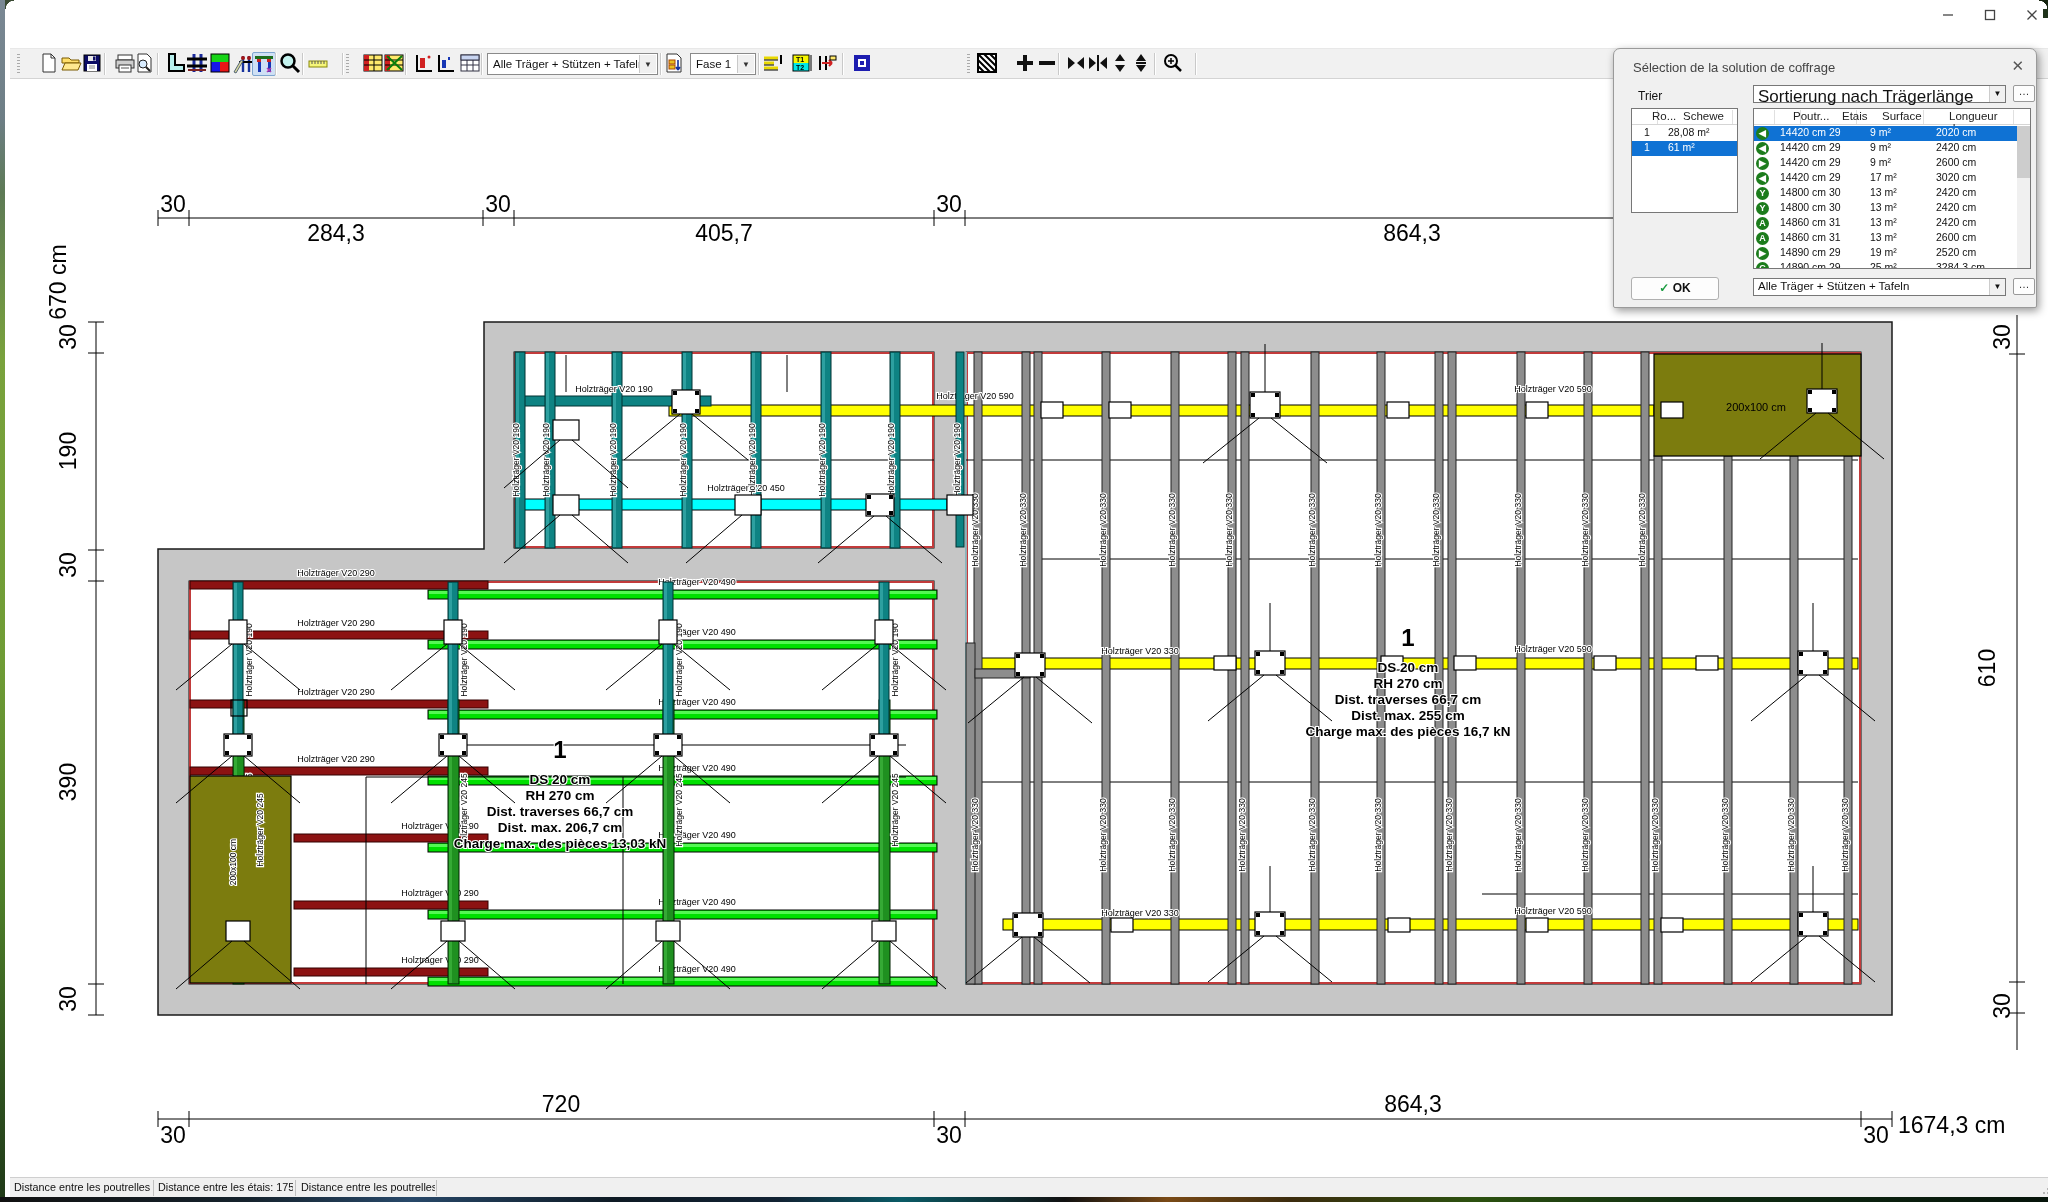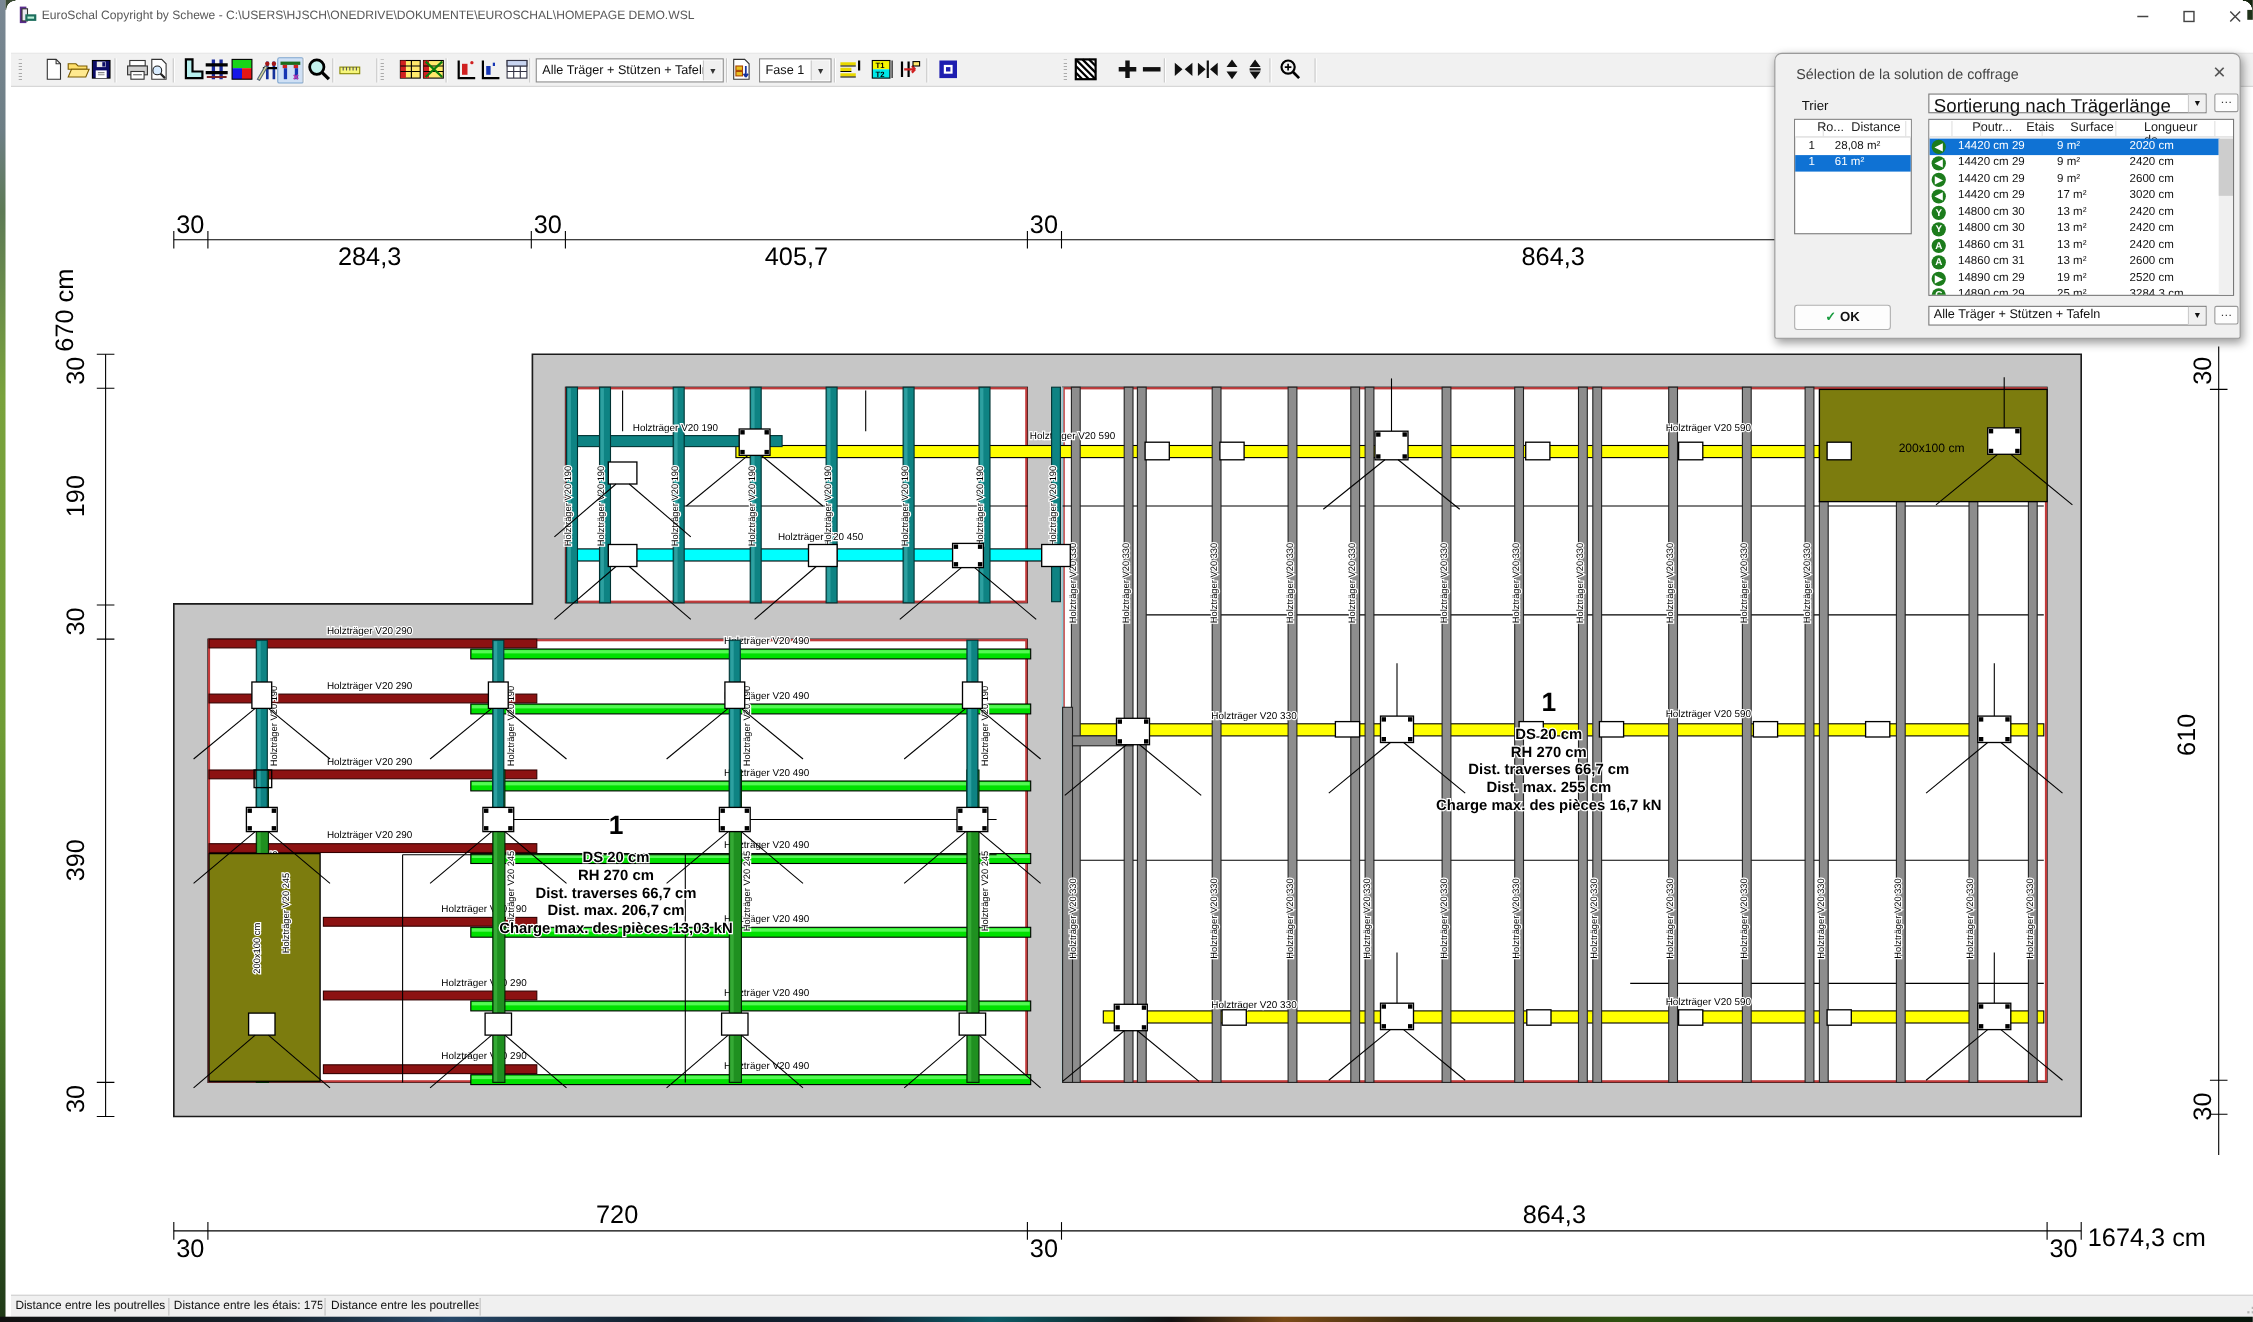--- a/index.html
+++ b/index.html
@@ -418,29 +418,20 @@
           <line x1="878" y1="941.0" x2="822" y2="989" stroke="#000" stroke-width="1"></line>
           <line x1="890" y1="941.0" x2="946" y2="989" stroke="#000" stroke-width="1"></line>
           <text x="560" y="758" text-anchor="middle" style="font-family:&quot;Liberation Sans&quot;,sans-serif;font-size:24px;font-weight:bold;" paint-order="stroke fill" stroke="#fff" stroke-width="2.2">1</text>
           <text x="560" y="784" text-anchor="middle" style="font-family:&quot;Liberation Sans&quot;,sans-serif;font-size:13.5px;font-weight:bold;" paint-order="stroke fill" stroke="#fff" stroke-width="2.2">DS 20 cm</text>
           <text x="560" y="800" text-anchor="middle" style="font-family:&quot;Liberation Sans&quot;,sans-serif;font-size:13.5px;font-weight:bold;" paint-order="stroke fill" stroke="#fff" stroke-width="2.2">RH 270 cm</text>
           <text x="560" y="816" text-anchor="middle" style="font-family:&quot;Liberation Sans&quot;,sans-serif;font-size:13.5px;font-weight:bold;" paint-order="stroke fill" stroke="#fff" stroke-width="2.2">Dist. traverses 66,7 cm</text>
           <text x="560" y="832" text-anchor="middle" style="font-family:&quot;Liberation Sans&quot;,sans-serif;font-size:13.5px;font-weight:bold;" paint-order="stroke fill" stroke="#fff" stroke-width="2.2">Dist. max.  206,7 cm</text>
           <text x="560" y="848" text-anchor="middle" style="font-family:&quot;Liberation Sans&quot;,sans-serif;font-size:13.5px;font-weight:bold;" paint-order="stroke fill" stroke="#fff" stroke-width="2.2">Charge max. des pièces 13,03 kN</text>
         </svg></div>
   </div>
-  <div id="title">
-    <svg style="position:absolute;left:7px;top:5px" width="17" height="17" viewBox="0 0 17 17">
-      <rect x="1" y="1" width="6" height="15" fill="#5b2d8e"></rect>
-      <rect x="3" y="3" width="5" height="11" fill="#e8e8f0" stroke="#333"></rect>
-      <rect x="6" y="8" width="10" height="6" fill="#1d6e5e"></rect>
-      <rect x="8" y="10" width="6" height="2" fill="#baf0d8"></rect>
-    </svg>
-    <span class="t">EuroSchal Copyright by Schewe - C:\USERS\HJSCH\ONEDRIVE\DOKUMENTE\EUROSCHAL\HOMEPAGE DEMO.WSL</span>
-  </div>
   <div id="wbtn">
     <svg width="12" height="12" viewBox="0 0 12 12" style="margin-top:3px">
         <line x1="1" y1="6" x2="11" y2="6" stroke="#444" stroke-width="1.3"></line>
       </svg>
     <svg width="12" height="12" viewBox="0 0 12 12" style="margin-top:3px">
         <rect x="1.5" y="1.5" width="9" height="9" fill="none" stroke="#444" stroke-width="1.3"></rect>
       </svg>
     <svg width="12" height="12" viewBox="0 0 12 12" style="margin-top:3px">
         <path d="M1.5 1.5l9 9M10.5 1.5l-9 9" stroke="#444" stroke-width="1.3"></path>
       </svg>
@@ -686,21 +677,21 @@
     <div class="x">✕</div>
     <div style="position:absolute;left:24px;top:40px">Trier</div>
     <div class="fld" style="left:139px;top:36px;width:253px;height:18px">
       <span style="position:absolute;left:4px;top:1px;font-size:17px">Sortierung nach Trägerlänge</span>
       <span style="position:absolute;right:0;top:0;width:16px;height:16px;background:#f0f0f0;border-left:1px solid #ccc;font-size:8px;text-align:center;line-height:16px">▼</span>
     </div>
     <div class="dots" style="left:399px;top:36px">…</div>
     <div class="fld" style="left:17px;top:59px;width:107px;height:105px">
       <div class="hdr" style="left:0;right:0">
         <span class="hc" style="left:0;width:26px">Ro...</span>
-        <span class="hc" style="left:31px;width:70px">Distance</span>
+        <span class="hc" style="left:31px;width:70px">Schewe</span>
       </div>
       <div class="lr" style="left:0;right:0;top:17px">
         <span style="position:absolute;left:12px">1</span>
         <span style="position:absolute;left:36px">28,08 m²</span>
       </div>
       <div class="lr sel" style="left:0;right:0;top:32px">
         <span style="position:absolute;left:12px">1</span>
         <span style="position:absolute;left:36px">61 m²</span>
       </div>
     </div>

